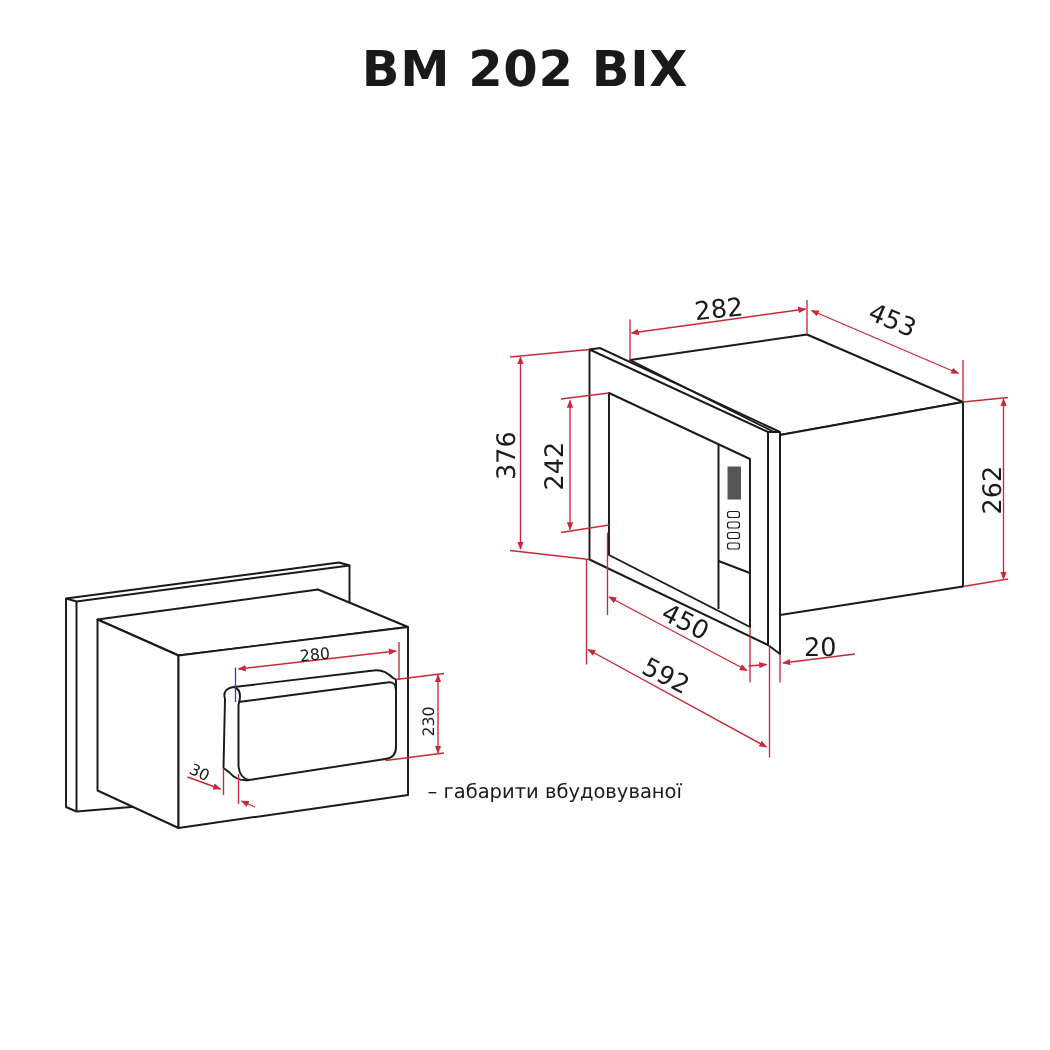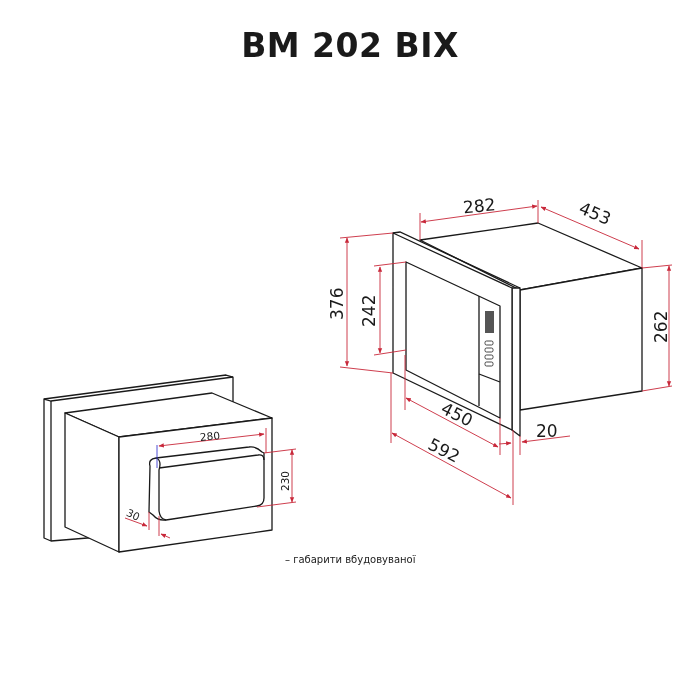--- a/index.html
+++ b/index.html
@@ -5,21 +5,21 @@
   html, body { margin: 0; padding: 0; background: #ffffff; }
   body { width: 700px; height: 700px; position: relative; overflow: hidden; font-family: "DejaVu Sans", sans-serif; }
   .title { position: absolute; top: 26px; left: 0; width: 700px; text-align: center; font-family: "DejaVu Sans", sans-serif; font-weight: bold; font-size: 33px; color: #1a1a1a; letter-spacing: 0.5px; }
   svg { position: absolute; left: 0; top: 0; }
   .ln { stroke: #1a1a1a; stroke-width: 1.3; fill: #ffffff; stroke-linejoin: round; }
   .lno { stroke: #1a1a1a; stroke-width: 1.3; fill: none; }
   .dim { stroke: #c8283a; stroke-width: 0.9; fill: none; }
   .dimtxt { font-family: "DejaVu Sans", sans-serif; fill: #1a1a1a; }
   .big { font-size: 17px; }
   .small { font-size: 10.5px; }
-  .legend { position: absolute; left: 285px; top: 521px; font-family: "DejaVu Sans", sans-serif; font-size: 10px; color: #1a1a1a; line-height: 15px; margin-top: 31px; }
+  .legend { position: absolute; left: 285px; top: 521px; font-family: "DejaVu Sans", sans-serif; font-size: 13px; color: #1a1a1a; line-height: 15px; }
 </style>
 </head>
 <body>
 
 <div class="title">BM 202 BIX</div>
 
 <svg width="700" height="700" viewBox="0 0 700 700">
   <defs>
     <marker id="arr" viewBox="0 0 10 10" refX="9" refY="5" markerWidth="6" markerHeight="6" orient="auto-start-reverse">
       <path d="M0,1 L10,5 L0,9 z" fill="#c8283a"></path>

